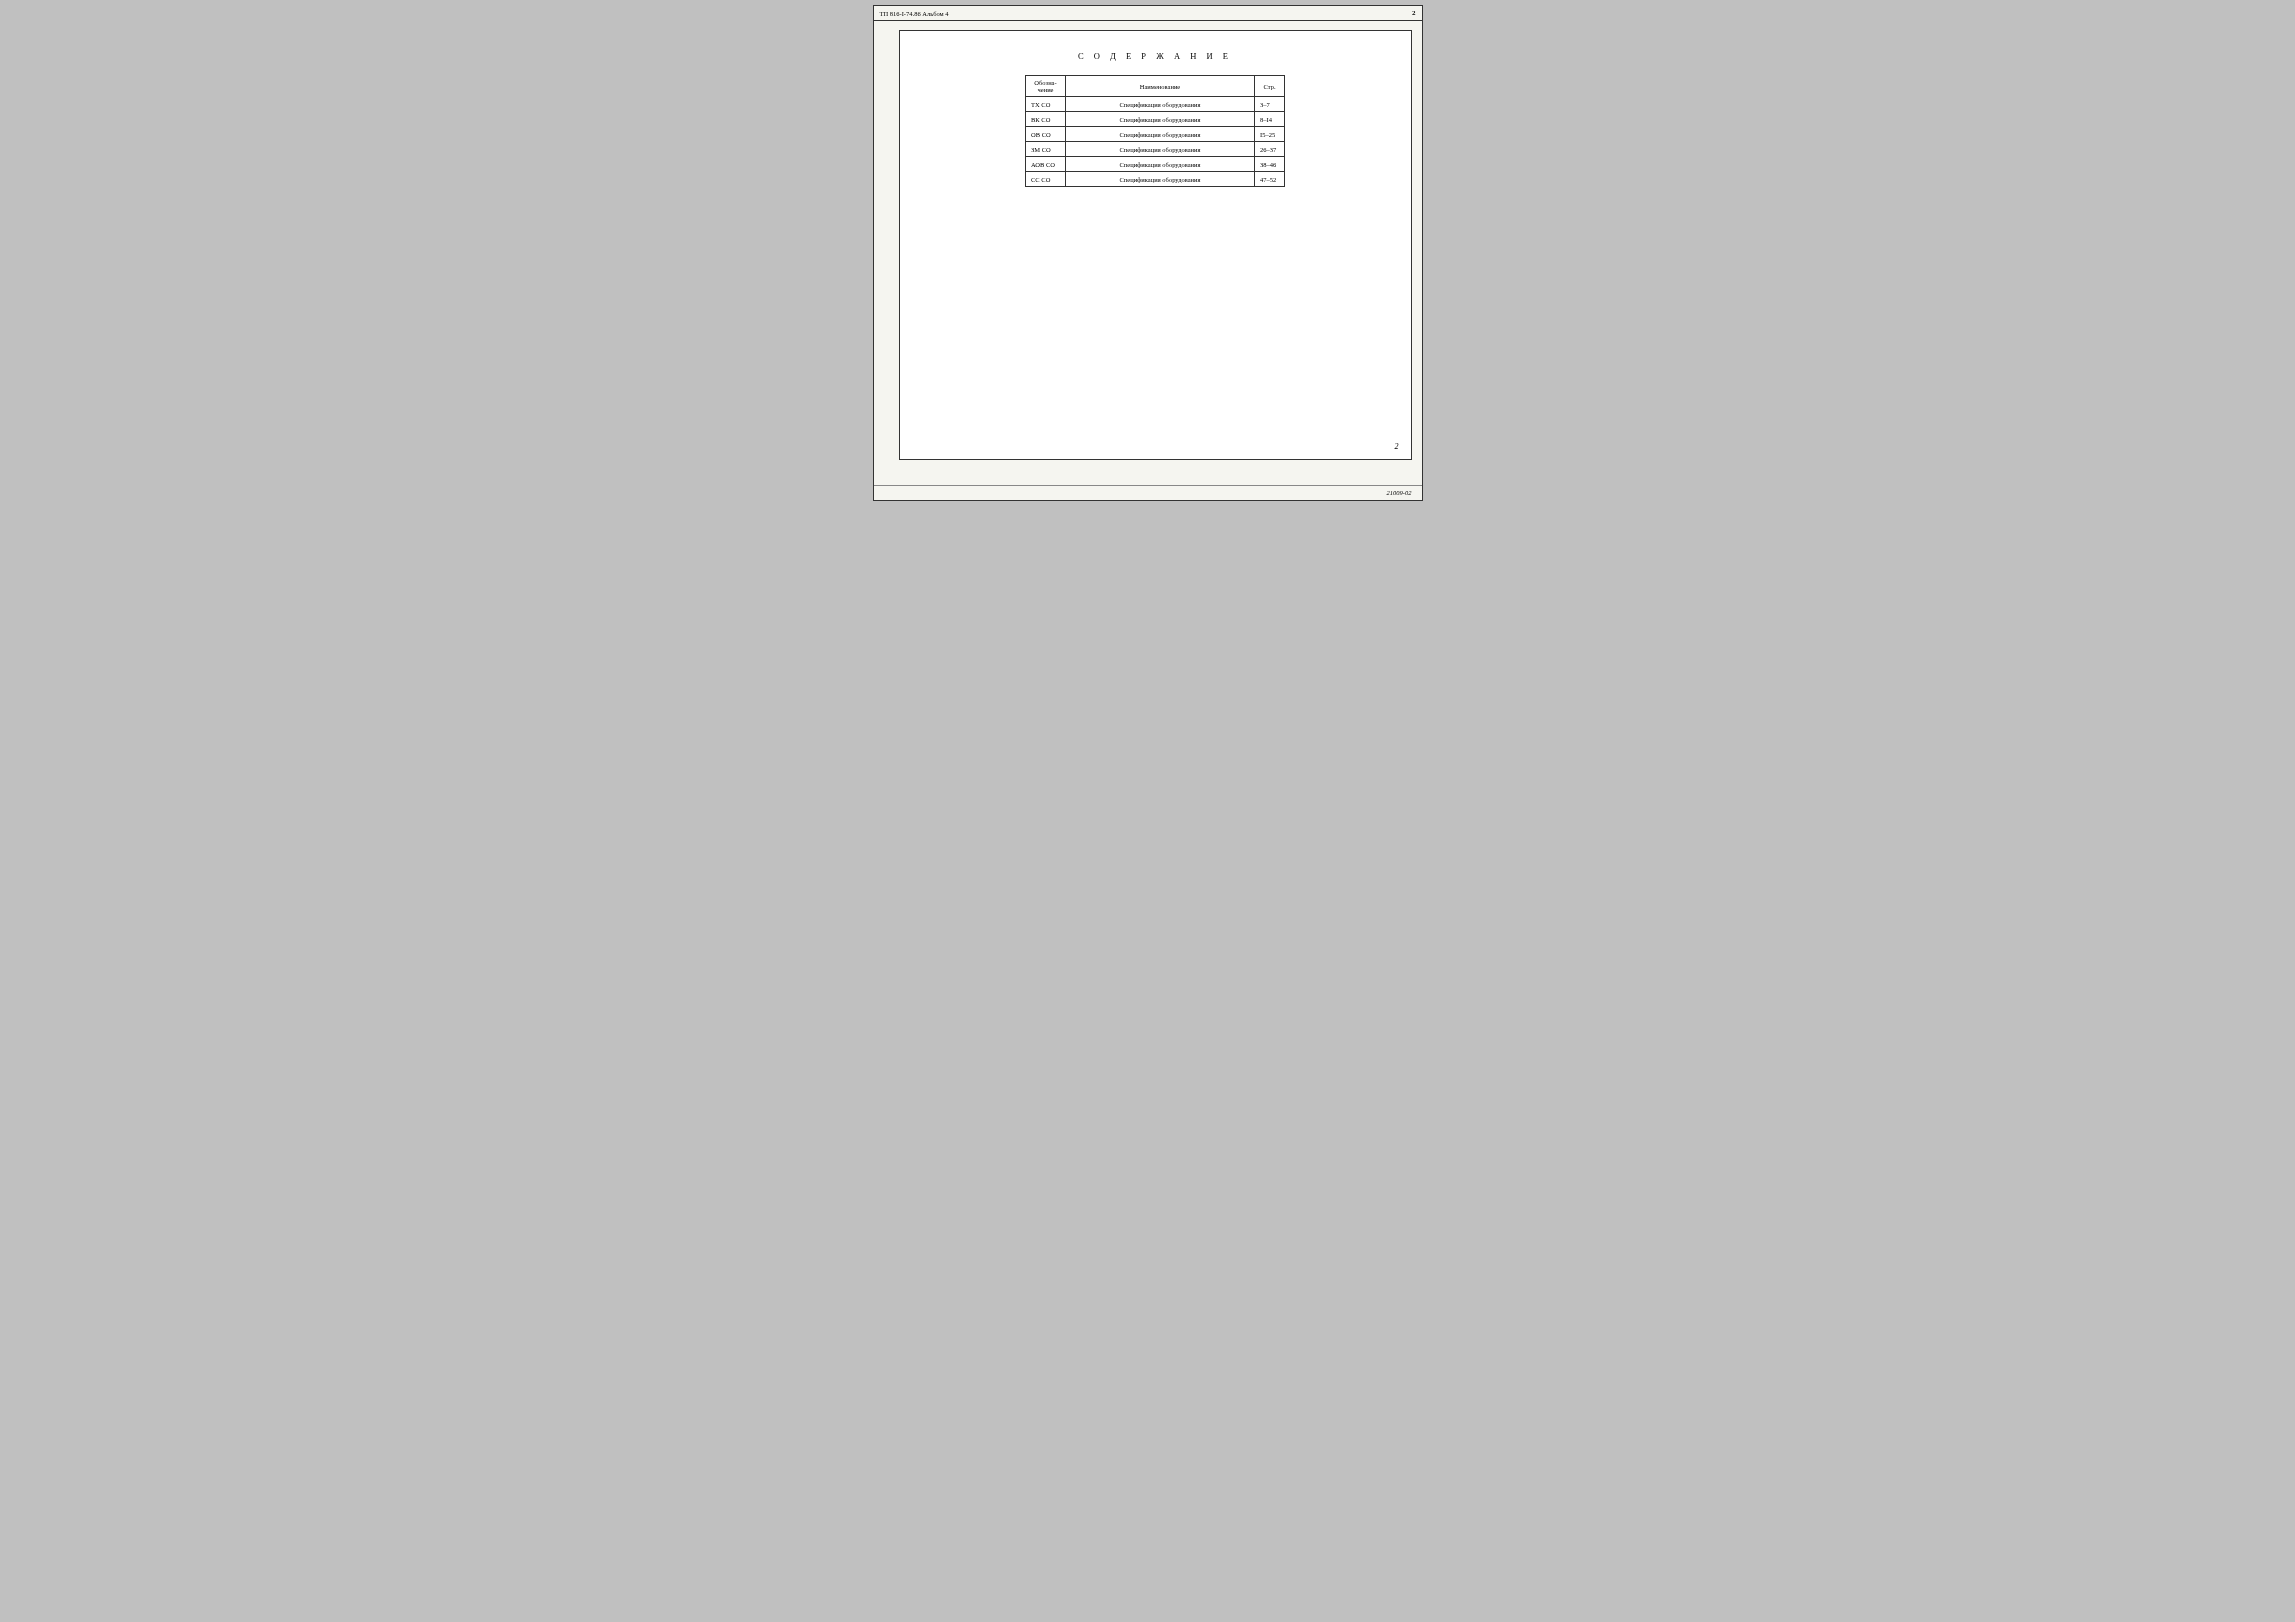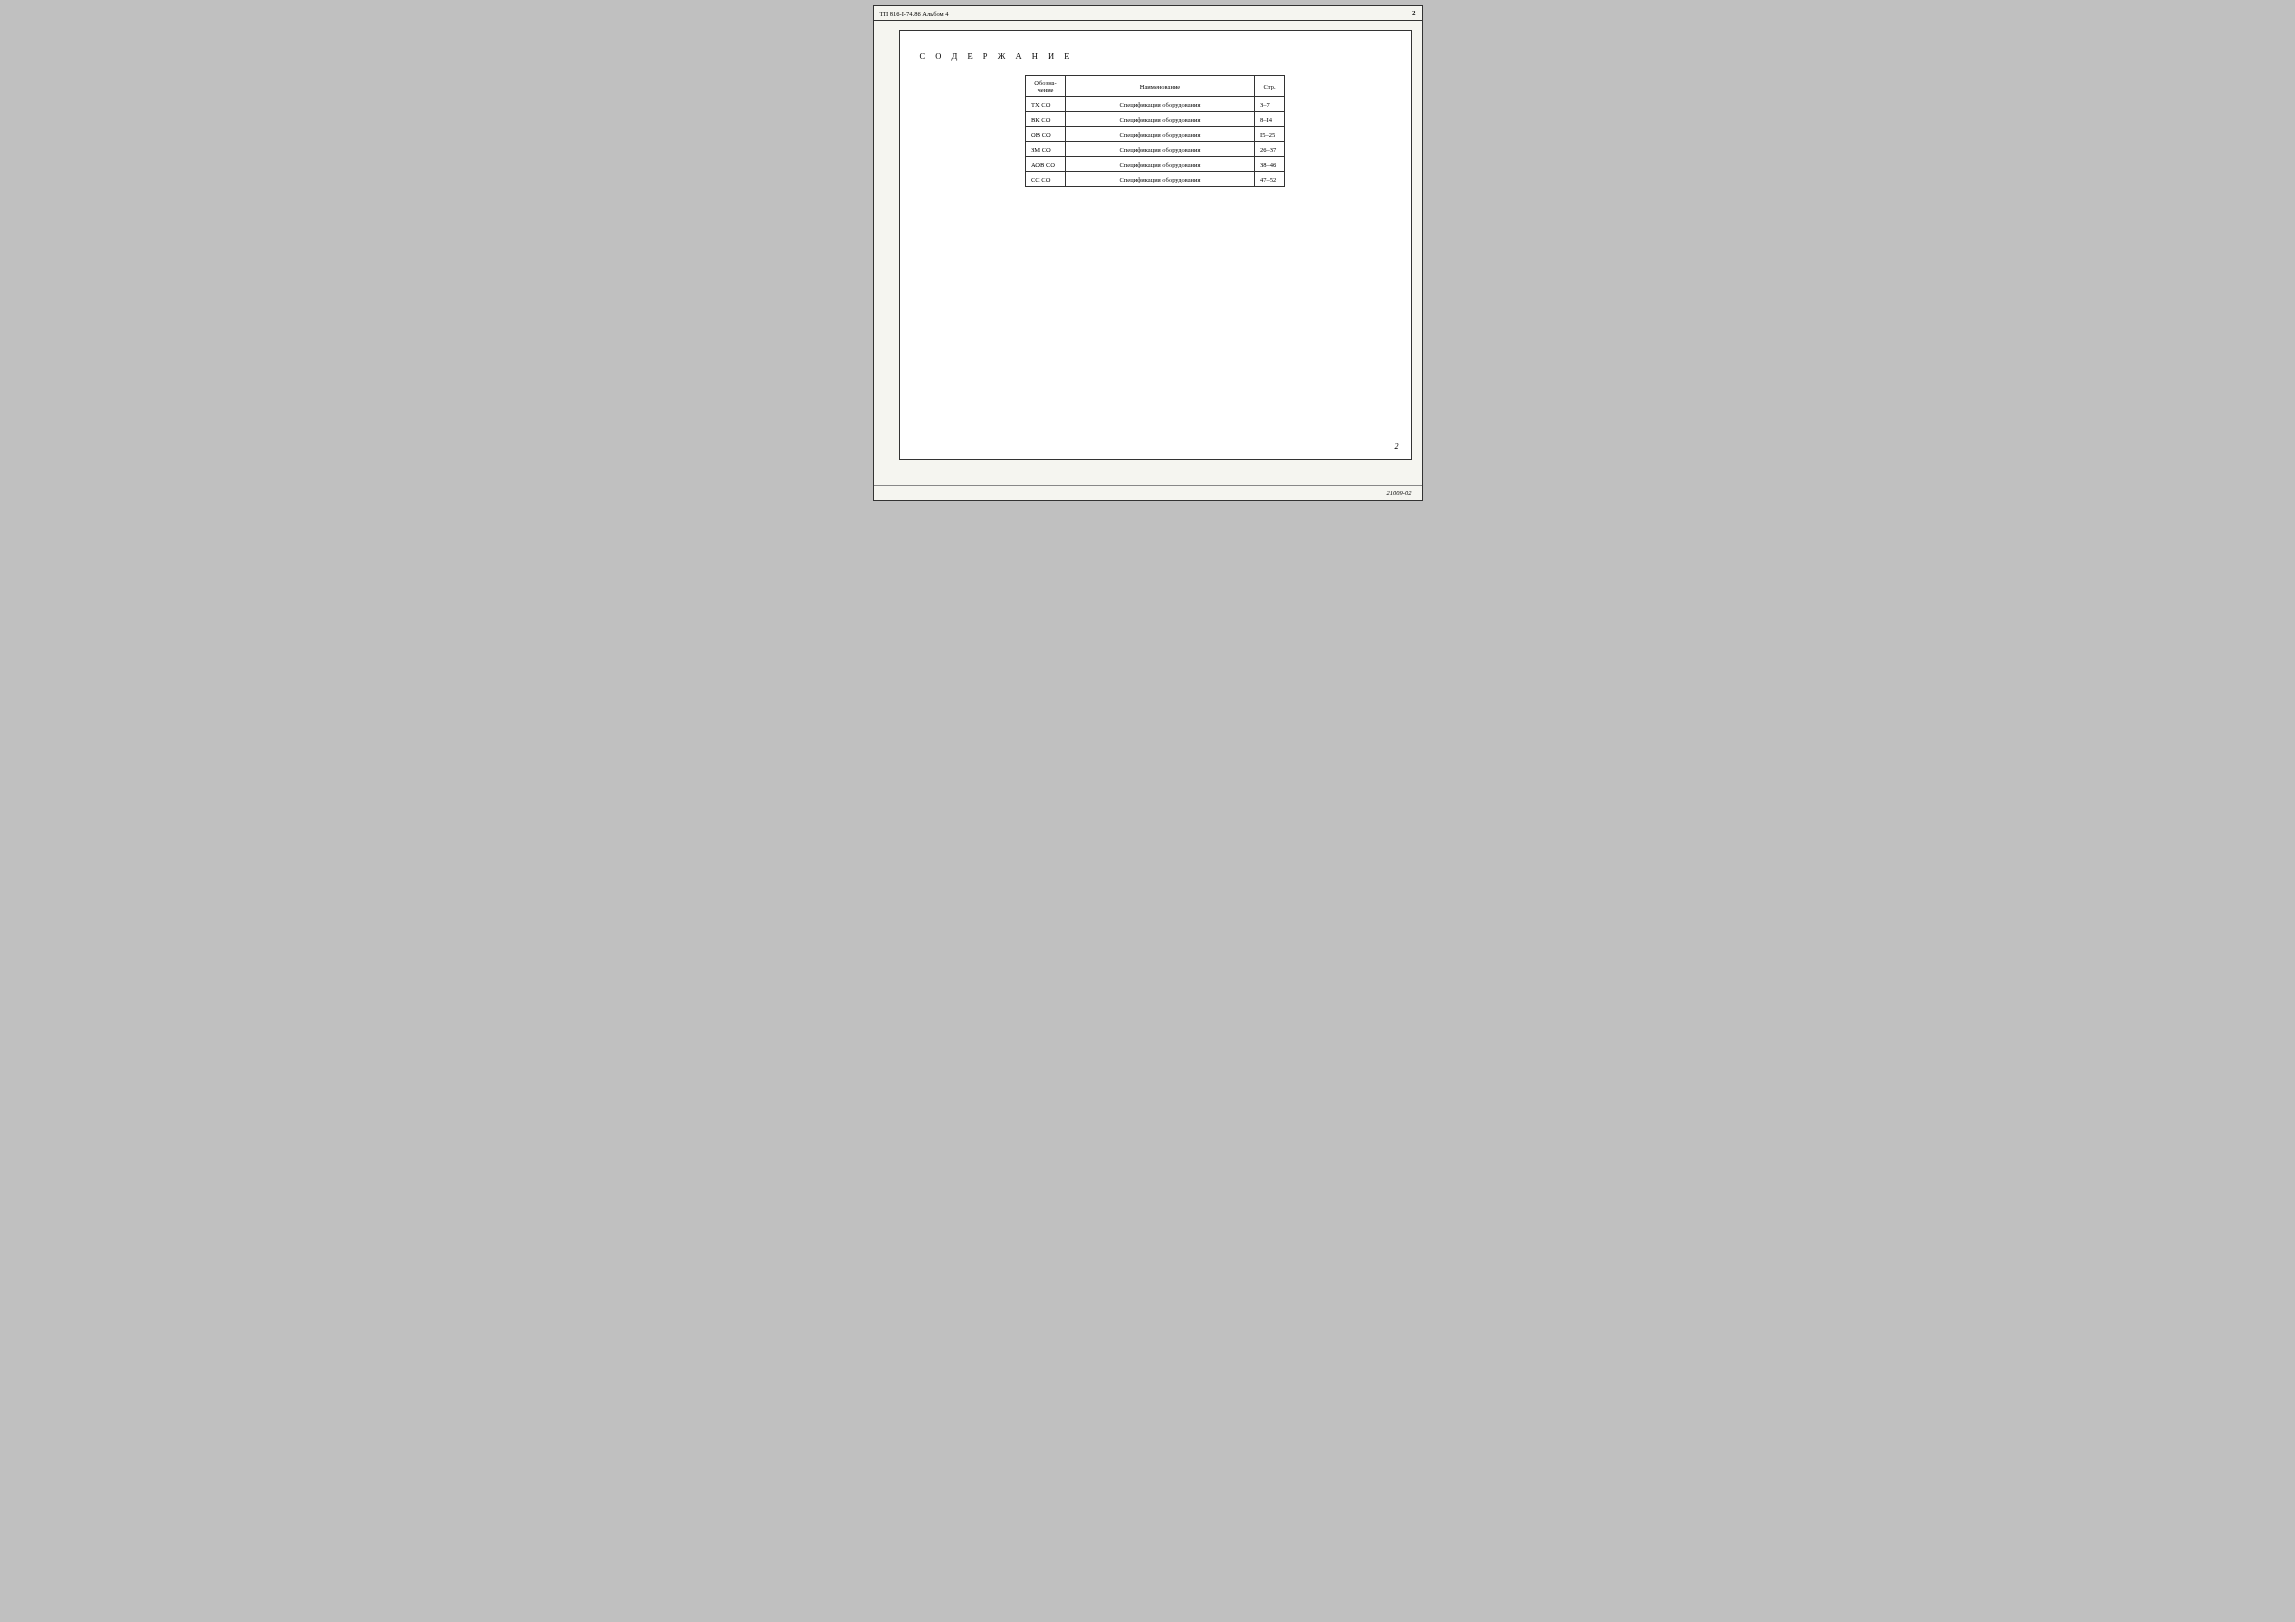--- a/index.html
+++ b/index.html
@@ -48,21 +48,21 @@
     .page-inner {
       border: 1px solid #333;
       margin: 9px 10px 25px 25px;
       min-height: 430px;
       padding: 20px 20px 20px 20px;
       position: relative;
       background: #fff;
     }
 
     .content-title {
-      text-align: left;
+      text-align: center;
       font-size: 8.5px;
       letter-spacing: 4px;
       margin-bottom: 14px;
       font-family: 'Times New Roman', Times, serif;
       font-weight: normal;
     }
 
     .content-table-wrapper {
       display: flex;
       justify-content: center;

